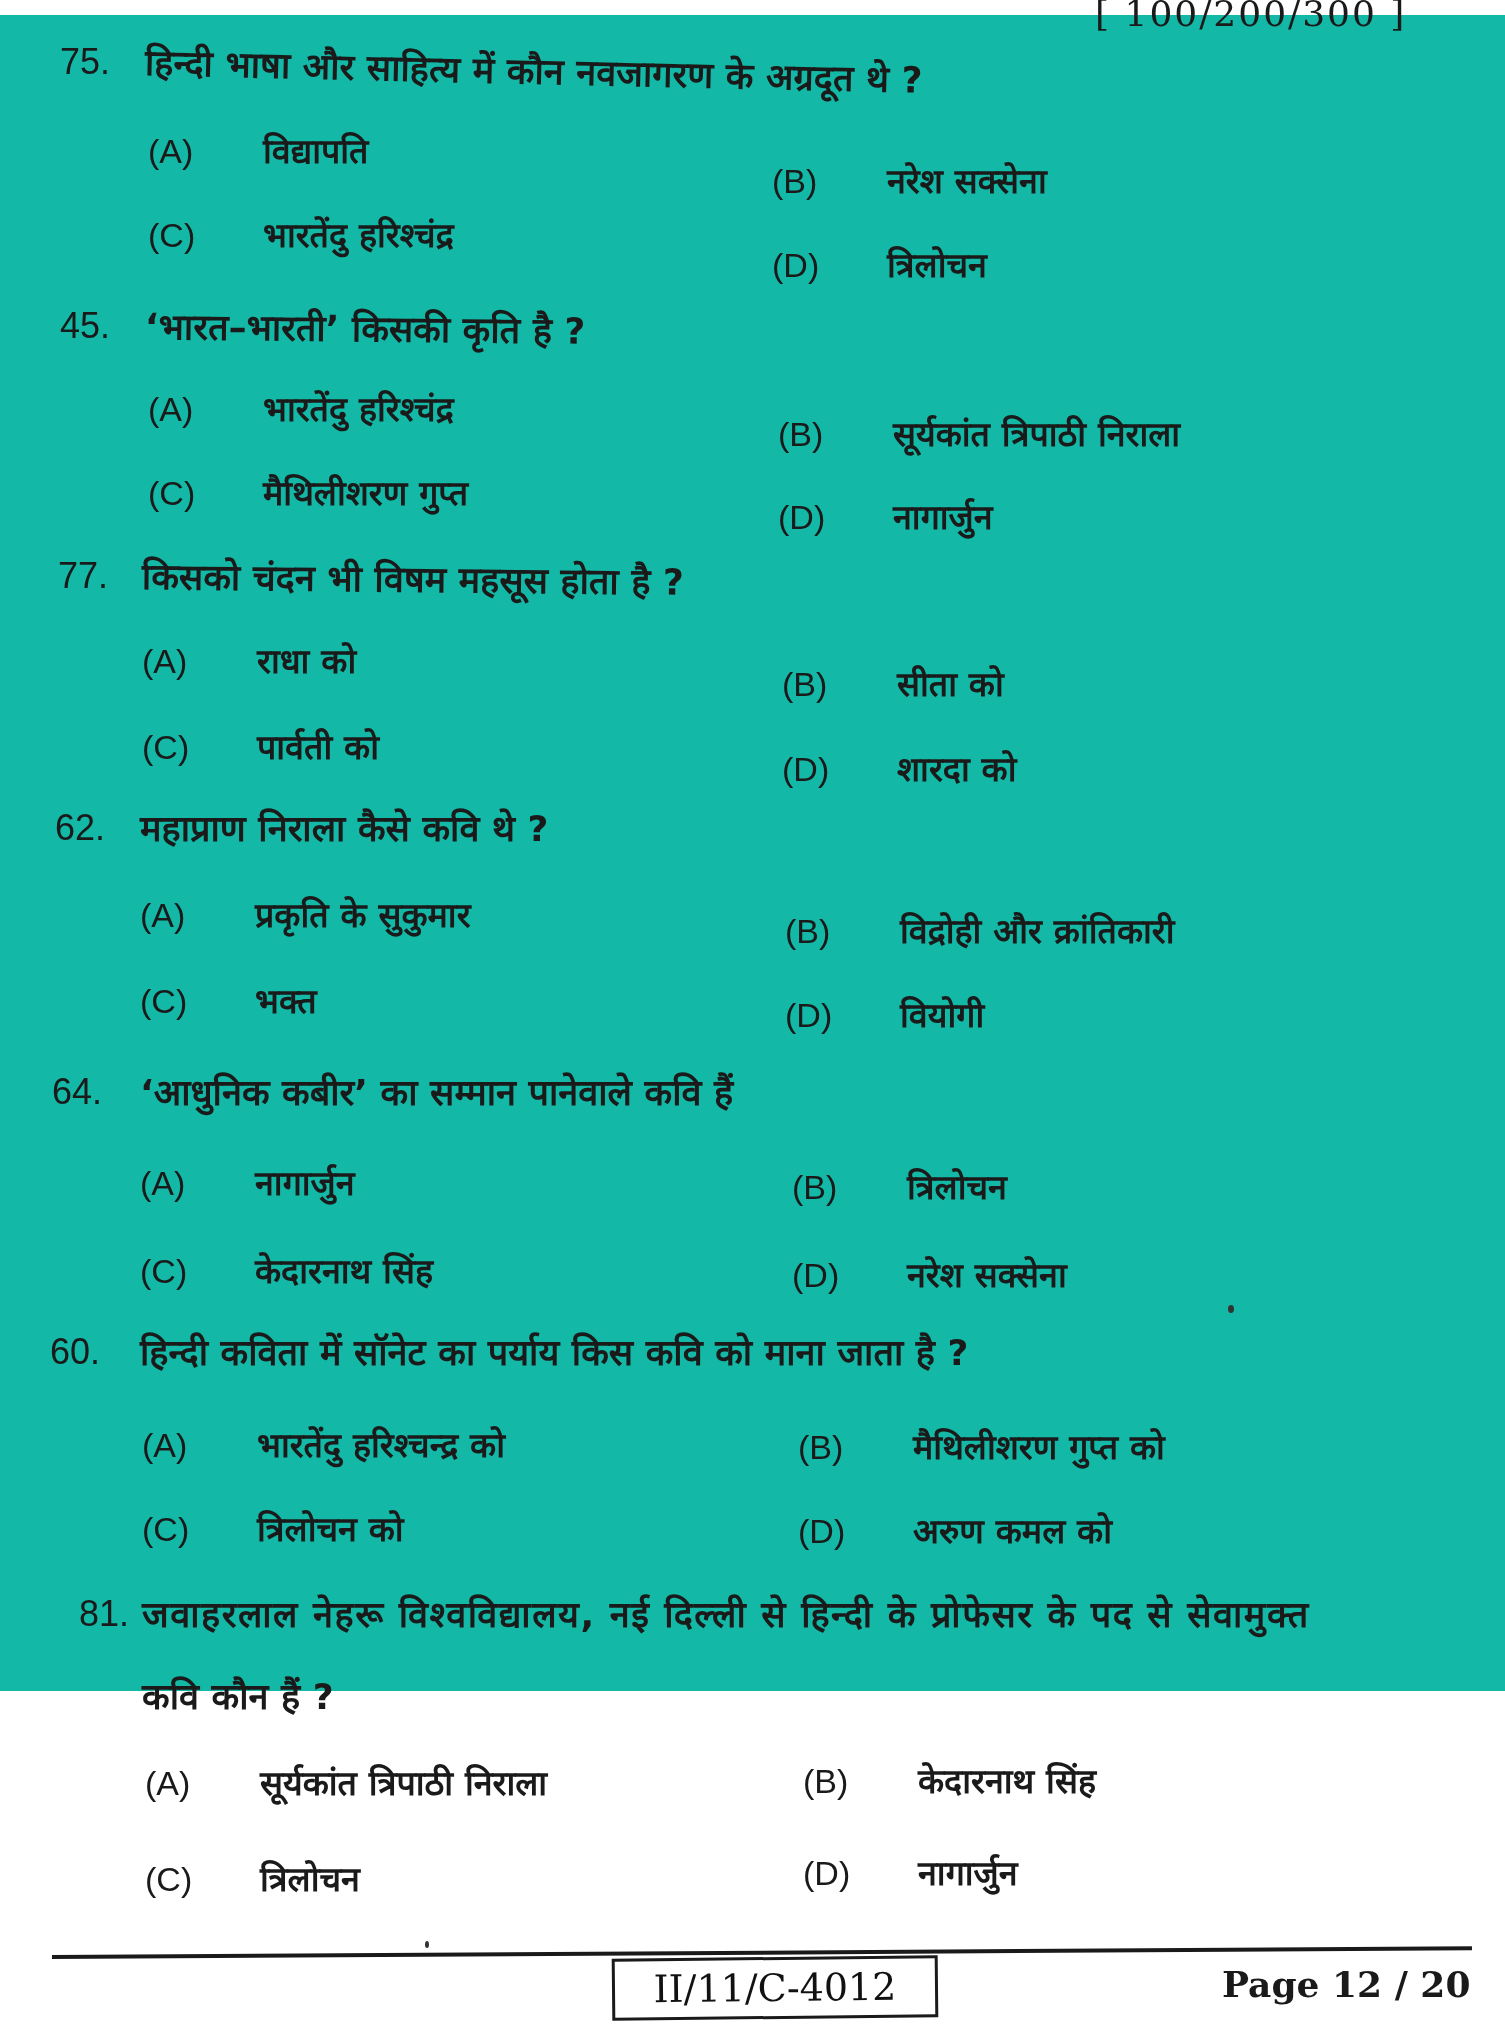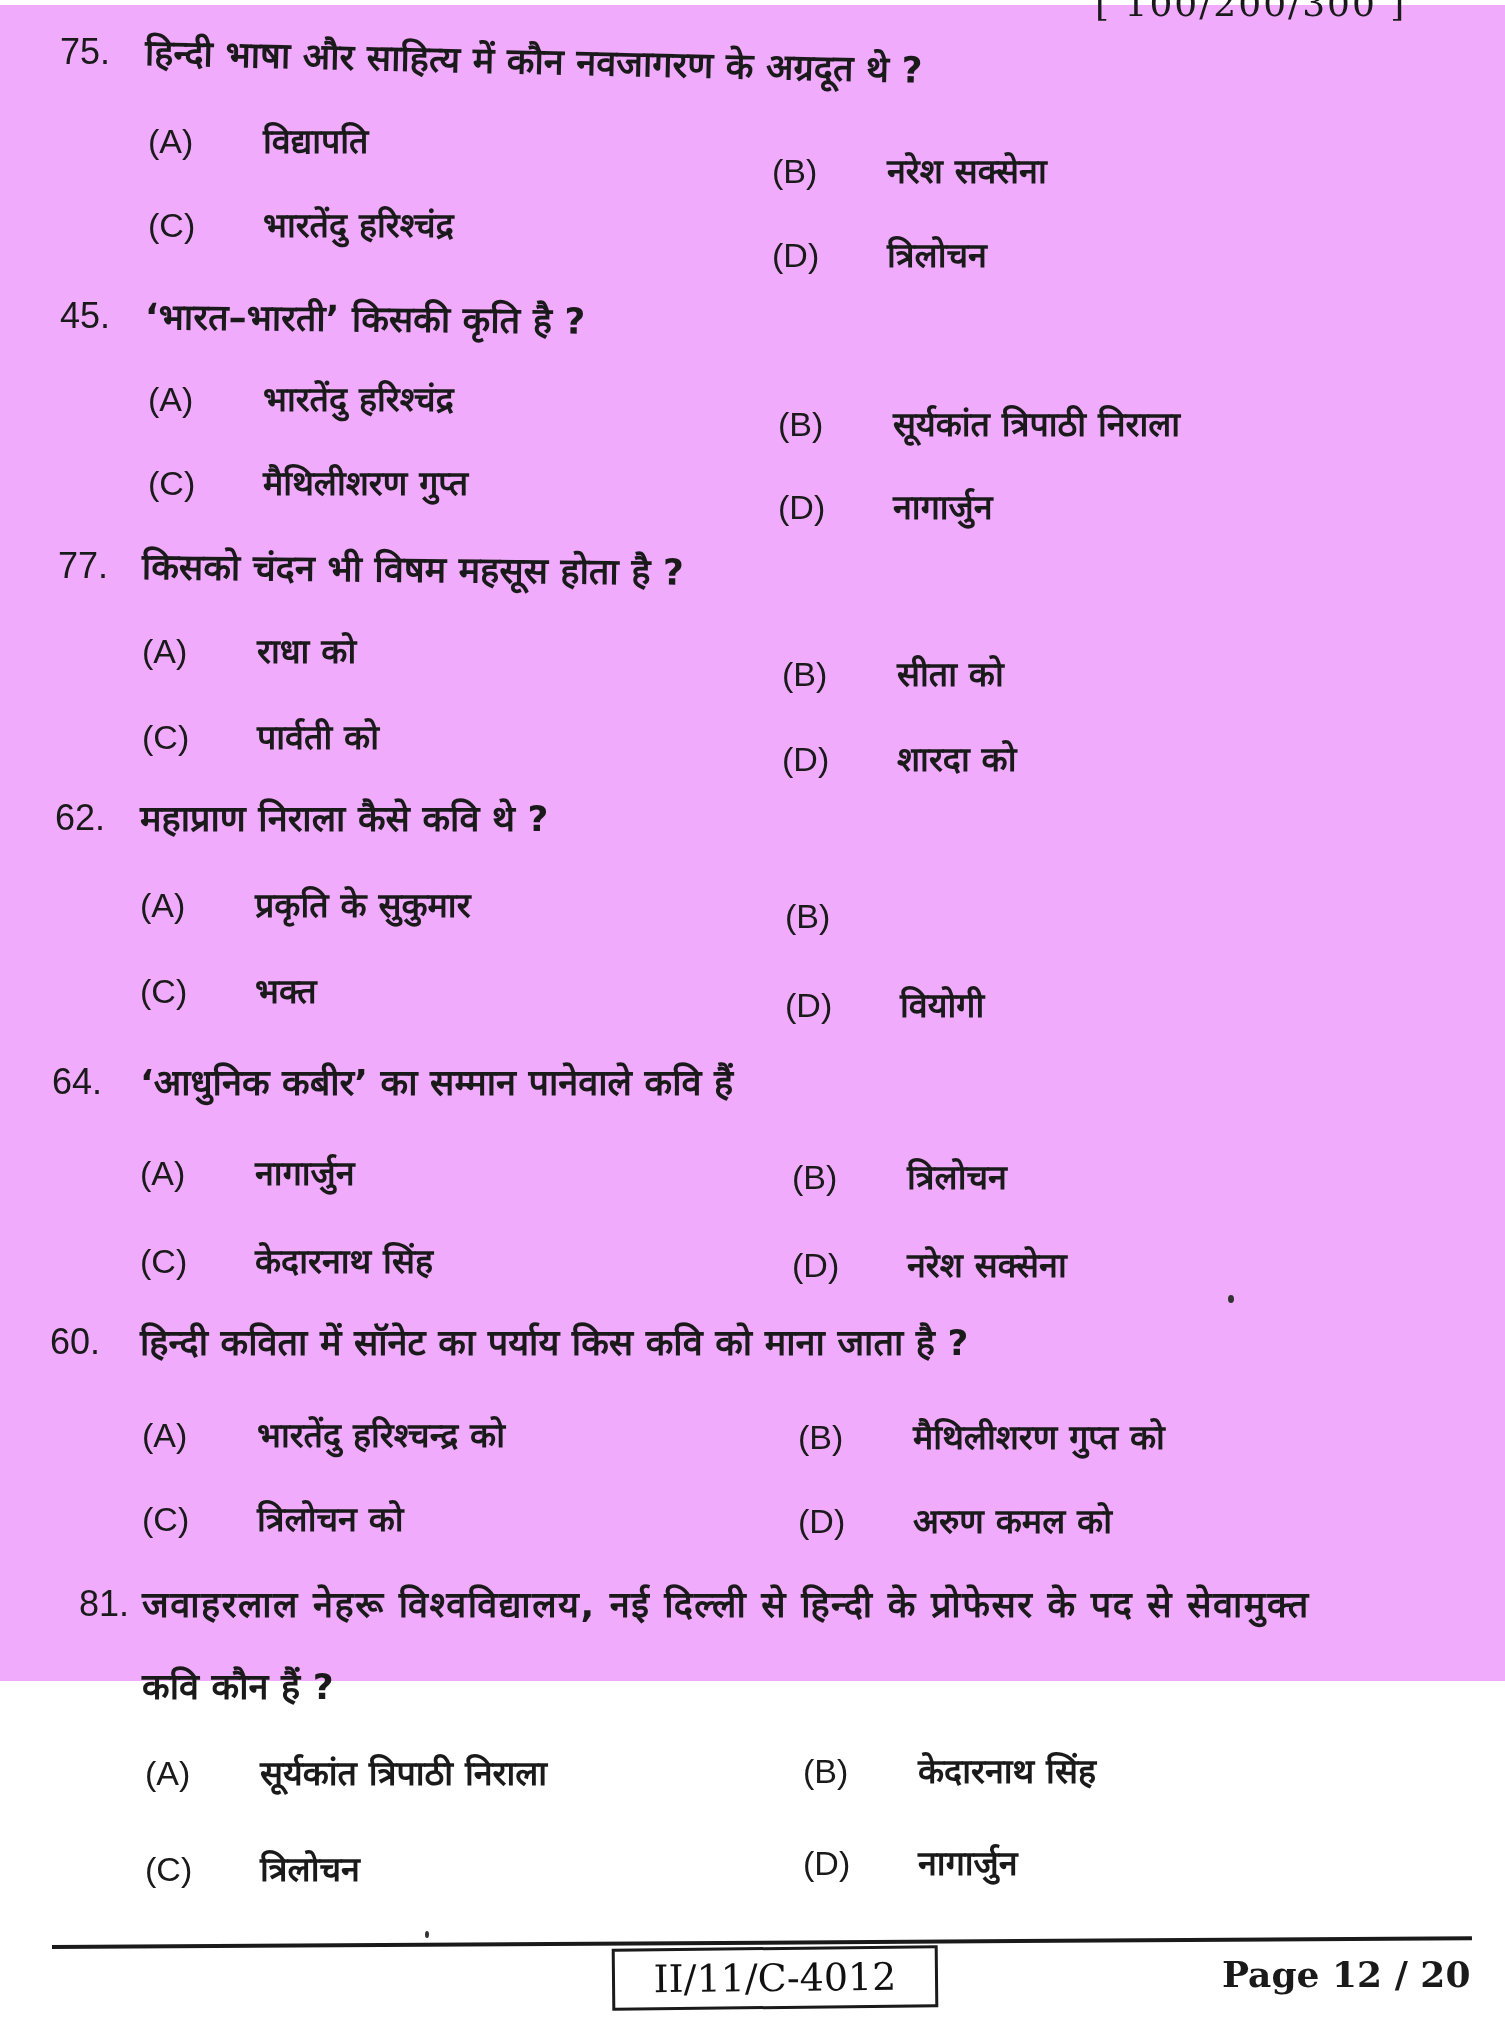--- a/index.html
+++ b/index.html
@@ -10,23 +10,23 @@
     body {
       width: 1505px;
       height: 2034px;
       position: relative;
       overflow: hidden;
       color: #111111;
       font-family: "Liberation Sans", "DejaVu Sans", sans-serif;
     }
     .page {
       position: absolute;
-      left: 0; top: 5px;
+      left: 0; top: 15px;
       width: 1505px; height: 1676px;
-      background: #f0abfc;
+      background: #14b8a6;
     }
     .header-code {
       position: absolute;
       left: 1095px;
       top: -22px;
       font-family: "DejaVu Serif", "Liberation Serif", serif;
       font-size: 36px;
       letter-spacing: 2px;
       color: #1a1a1a;
       white-space: pre;
@@ -180,20 +180,21 @@
 
   <div>
     <span class="q-num" style="left:55px; top:792px;">62.</span>
     <span class="q-text" style="left:140px; top:788px;">महाप्राण निराला कैसे कवि थे ?</span>
     <div class="opt" style="left:140px; top:876px;">
       <span class="opt-letter">(A)</span>
       <span class="opt-text">प्रकृति के सुकुमार</span>
     </div>
     <div class="opt" style="left:785px; top:892px;">
       <span class="opt-letter">(B)</span>
+      <span class="opt-text">विद्रोही और क्रांतिकारी</span>
     </div>
     <div class="opt" style="left:140px; top:962px;">
       <span class="opt-letter">(C)</span>
       <span class="opt-text">भक्त</span>
     </div>
     <div class="opt" style="left:785px; top:976px;">
       <span class="opt-letter">(D)</span>
       <span class="opt-text">वियोगी</span>
     </div>
   </div>

